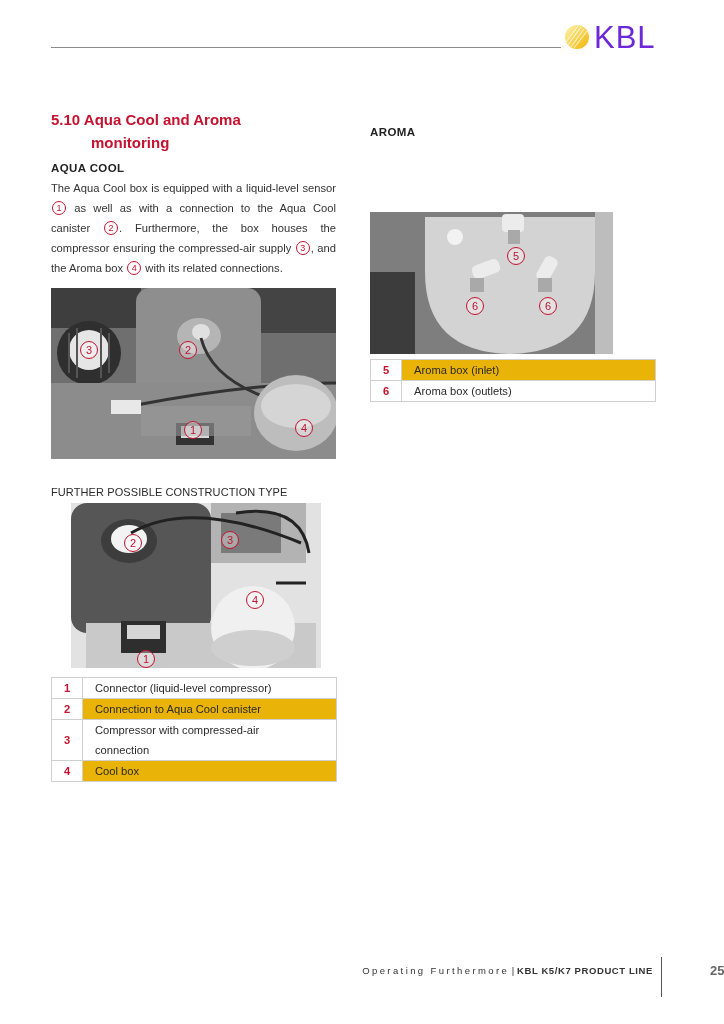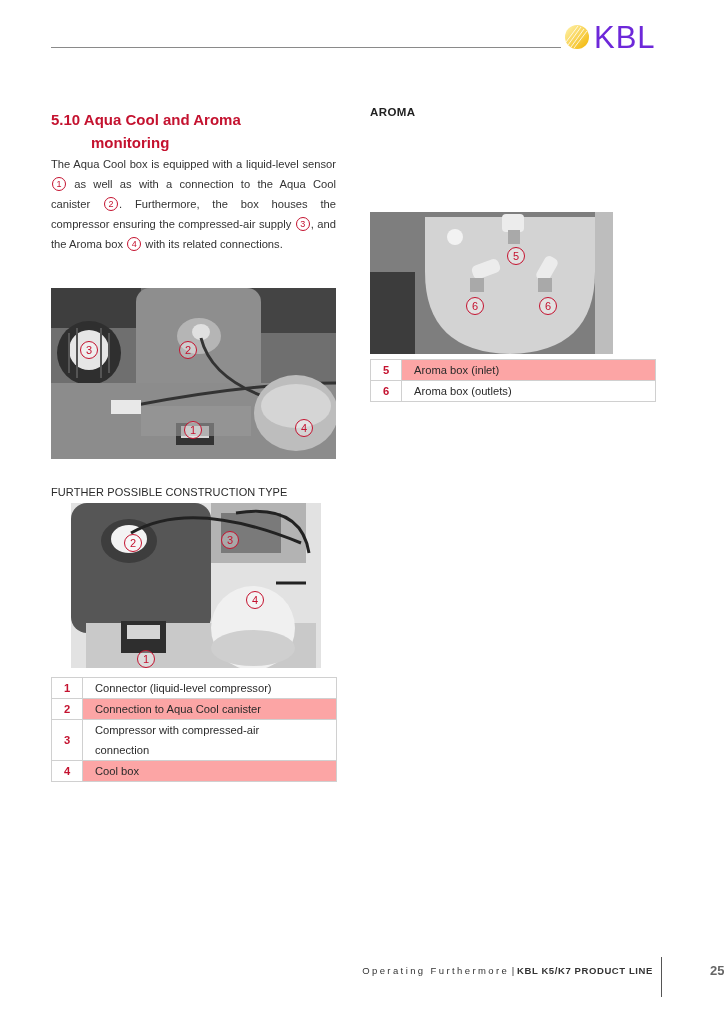--- a/index.html
+++ b/index.html
@@ -6,21 +6,21 @@
     body {
       width: 724px; height: 1024px; position: relative; background: #ffffff;
       font-family: "Liberation Sans", sans-serif; color: #2a2a2a; overflow: hidden;
     }
     .header-rule { position: absolute; left: 51px; top: 47px; width: 510px; height: 1px; background: #8a8a8a; }
     .logo { position: absolute; left: 564px; top: 22px; height: 30px; display: flex; align-items: center; }
     .logo-mark { width: 26px; height: 26px; margin-right: 4px; }
     .logo-text { font-size: 31px; color: #6d28d9; letter-spacing: 1px; font-weight: normal; line-height: 1; }
 
     .col-left { position: absolute; left: 51px; top: 108px; width: 285px; }
-    .col-right { position: absolute; left: 370px; top: 104px; width: 285px; }
+    .col-right { position: absolute; left: 370px; top: 124px; width: 285px; }
 
     h1.section-title { margin: 0; font-size: 15px; line-height: 23px; color: #c4122f; font-weight: bold; }
     h1.section-title .num { display: inline; }
     h1.section-title .line2 { display: block; padding-left: 40px; }
     h2.sub { margin: 8px 0 4px 0; font-size: 11.5px; font-weight: bold; letter-spacing: 0.4px; color: #222; }
     .col-right h2.sub { margin-top: 2px; }
     p.body { margin: 0; font-size: 11.2px; line-height: 20px; text-align: justify; color: #333; }
     .callout {
       display: inline-block; width: 12px; height: 12px; border: 1px solid #c4122f; border-radius: 50%;
       color: #c4122f; font-size: 9px; line-height: 12px; text-align: center; vertical-align: 1px; margin: 0 1px;
@@ -35,21 +35,21 @@
     .photo1 { left: 51px; top: 288px; width: 285px; height: 171px; background: linear-gradient(180deg,#5b5b5b 0%, #7d7d7d 30%, #8b8b8b 60%, #9c9c9c 100%); }
     .photo2 { left: 71px; top: 503px; width: 250px; height: 165px; background: #d9d9d9; }
     .photo3 { left: 370px; top: 212px; width: 286px; height: 142px; background: linear-gradient(180deg,#6e6e6e,#9a9a9a); }
 
     .caption-further { position: absolute; left: 51px; top: 486px; font-size: 11px; color: #2a2a2a; letter-spacing: 0.1px; }
 
     table.legend { position: absolute; border-collapse: collapse; font-size: 11.2px; color: #2a2a2a; }
     table.legend td { border: 1px solid #d0d0d0; padding: 0; }
     table.legend td.n { width: 30px; text-align: center; color: #c4122f; font-weight: bold; }
     table.legend td.t { padding-left: 12px; line-height: 20px; }
-    table.legend tr.alt td.t { background: #fca5a5; }
+    table.legend tr.alt td.t { background: #eab308; }
     .legend-left { left: 51px; top: 677px; width: 286px; }
     .legend-right { left: 370px; top: 359px; width: 286px; }
 
     .footer { position: absolute; right: 71px; top: 965px; font-size: 9.5px; color: #333; }
     .footer .op { letter-spacing: 2.4px; }
     .footer .prod { font-weight: bold; letter-spacing: 0.6px; }
     .footer-rule { position: absolute; left: 661px; top: 957px; width: 1px; height: 40px; background: #555; }
     .page-num { position: absolute; left: 669px; top: 963px; font-size: 13px; font-weight: bold; color: #666; margin-left: 41px; }
   </style>
 </head>
@@ -74,20 +74,21 @@
   </svg>
   <span class="logo-text">KBL</span>
 </div>
 
 <div class="col-left">
   <h1 class="section-title">
     <span class="num">5.10</span>
     <span>Aqua Cool and Aroma</span>
     <span class="line2">monitoring</span>
   </h1>
+  <h2 class="sub">AQUA COOL</h2>
   <p class="body"><span>The Aqua Cool box is equipped with a liquid-level sensor </span><span class="callout">1</span><span> as well as with a connection to the Aqua Cool canister </span><span class="callout">2</span><span>. Furthermore, the box houses the compressor ensuring the compressed-air supply </span><span class="callout">3</span><span>, and the Aroma box </span><span class="callout">4</span><span> with its related connections.</span></p>
 </div>
 
 <div class="photo photo1">
   <svg width="285" height="171" viewBox="0 0 285 171">
     <rect x="0" y="0" width="285" height="171" fill="#6f6f6f"></rect>
     <rect x="0" y="0" width="90" height="40" fill="#3e3e3e"></rect>
     <rect x="195" y="0" width="90" height="45" fill="#444"></rect>
     <rect x="85" y="0" width="125" height="125" rx="14" fill="#8e8e8e"></rect>
     <ellipse cx="148" cy="48" rx="22" ry="18" fill="#b5b5b5"></ellipse>

